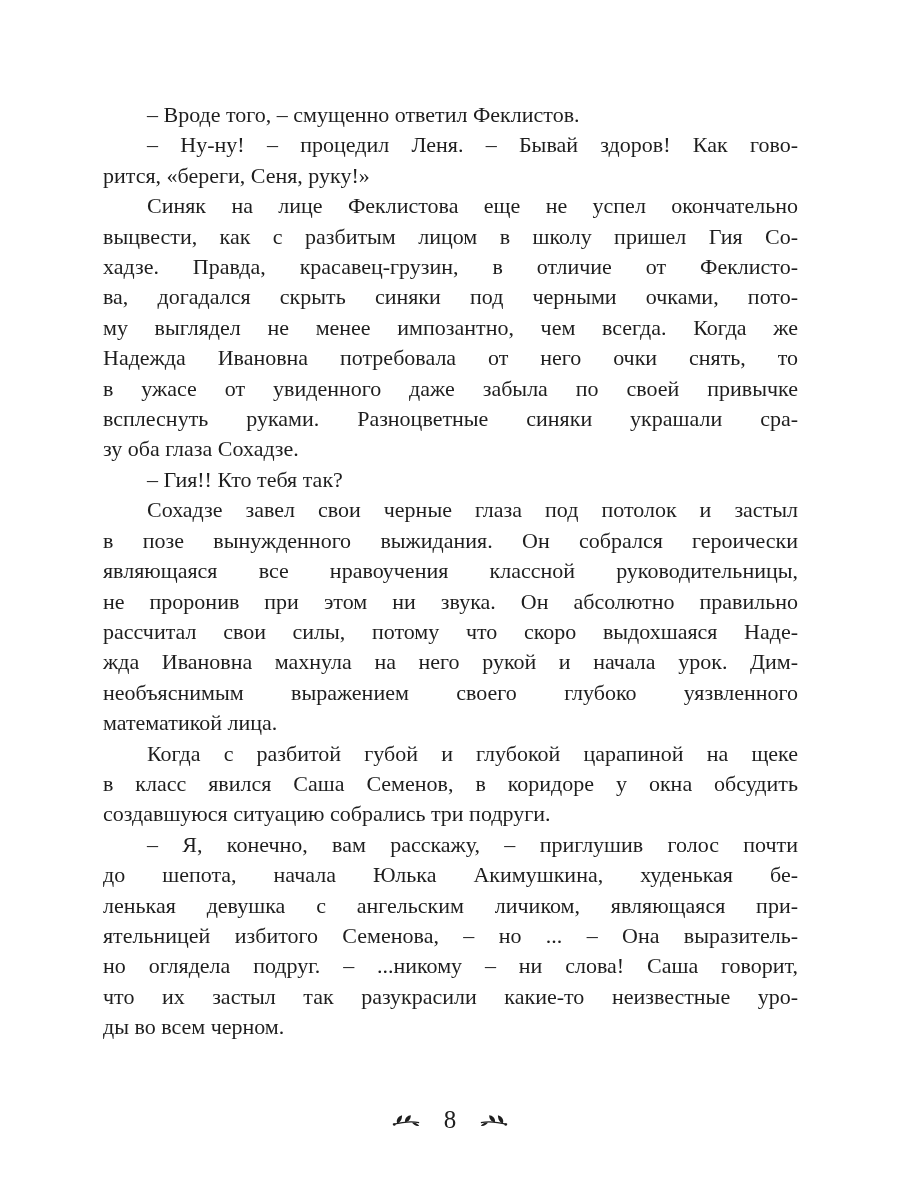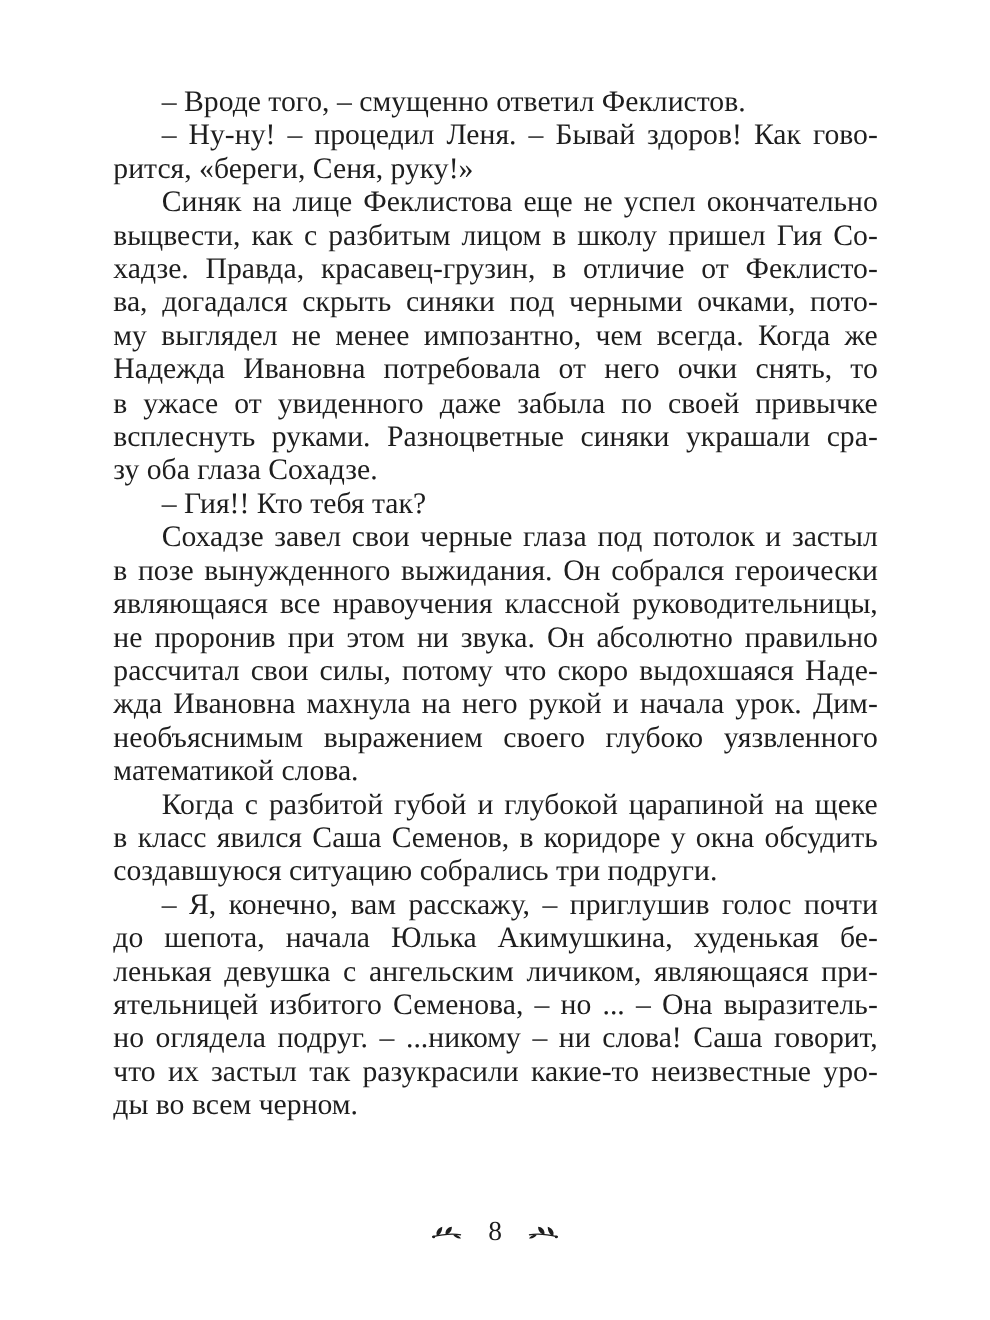--- a/index.html
+++ b/index.html
@@ -16,23 +16,23 @@
     color: #1e1e1e;
   }
   .page {
     position: absolute;
     inset: 0;
     background: #ffffff;
   }
   .text-block {
     position: absolute;
     left: 103px;
-    top: 77px;
+    top: 100px;
     width: 695px;
-    font-size: 27px;
+    font-size: 22px;
     line-height: 30.4px;
   }
   .para { margin: 0; }
   .para.section-gap { }
   .line {
     text-align: justify;
     text-align-last: justify;
   }
   .line.first { text-indent: 44px; }
   .line.last { text-align-last: left; }
@@ -82,21 +82,21 @@
         <div class="line first last">– Гия!! Кто тебя так?</div>
       </div>
       <div class="para">
         <div class="line first">Сохадзе завел свои черные глаза под потолок и застыл</div>
         <div class="line">в позе вынужденного выжидания. Он собрался героически</div>
         <div class="line">являющаяся все нравоучения классной руководительницы,</div>
         <div class="line">не проронив при этом ни звука. Он абсолютно правильно</div>
         <div class="line">рассчитал свои силы, потому что скоро выдохшаяся Наде-</div>
         <div class="line">жда Ивановна махнула на него рукой и начала урок. Дим-</div>
         <div class="line">необъяснимым выражением своего глубоко уязвленного</div>
-        <div class="line last">математикой слова.</div>
+        <div class="line last">математикой лица.</div>
       </div>
       <div class="para section-gap">
         <div class="line first">Когда с разбитой губой и глубокой царапиной на щеке</div>
         <div class="line">в класс явился Саша Семенов, в коридоре у окна обсудить</div>
         <div class="line last">создавшуюся ситуацию собрались три подруги.</div>
       </div>
       <div class="para">
         <div class="line first">– Я, конечно, вам расскажу, – приглушив голос почти</div>
         <div class="line">до шепота, начала Юлька Акимушкина, худенькая бе-</div>
         <div class="line">ленькая девушка с ангельским личиком, являющаяся при-</div>

